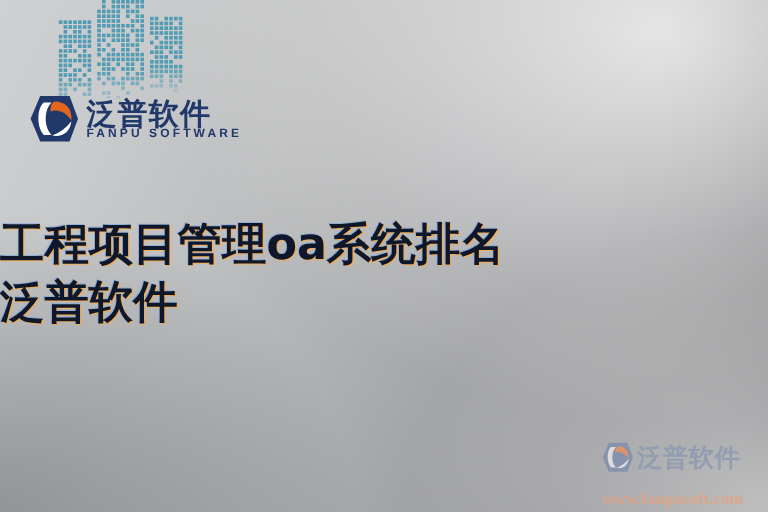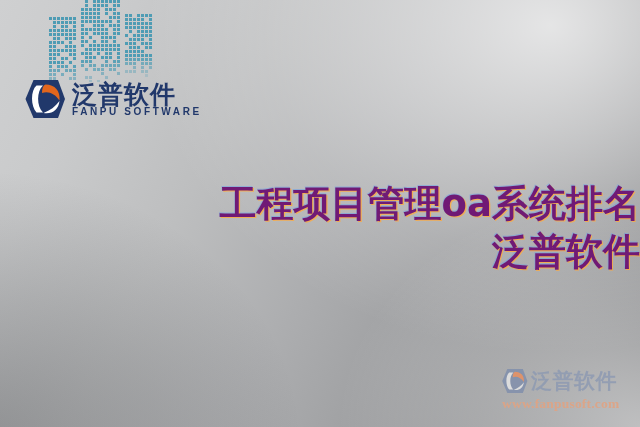--- a/index.html
+++ b/index.html
@@ -92,26 +92,26 @@
     color:#21386b;
     letter-spacing:2.6px;
     margin-top:0;
     white-space:nowrap;
   }
 
   
   .headline {
     position:absolute;
     left:0; right:0; top:180px;
-    text-align:right;
+    text-align:left;
     font-family:"DejaVu Sans", sans-serif;
     font-weight:700;
     font-size:37px;
     line-height:48px;
-    color:#701a75;
+    color:#0f172a;
     letter-spacing:0px;
     text-shadow:
        1.1px 0.7px 0 rgba(255,170,60,0.80),
       -0.7px -0.7px 0 rgba(110,160,230,0.55);
   }
   .headline-line { display:block; white-space:nowrap; }
 
   
   .watermark {
     position:absolute;
@@ -128,21 +128,21 @@
     color:#8f9bb2;
     letter-spacing:0.5px;
     line-height:1;
     white-space:nowrap;
   }
   .wm-url {
     font-family:"Liberation Serif", serif;
     font-size:13.5px; font-weight:700;
     color:#e1a382;
     letter-spacing:0.2px;
-    margin-top:2px;
+    margin-top:14px;
     margin-left:2px;
     white-space:nowrap;
   }
 </style>
 </head>
 <body>
 
 <div id="banner">
 
   <div class="bg-base"></div>

